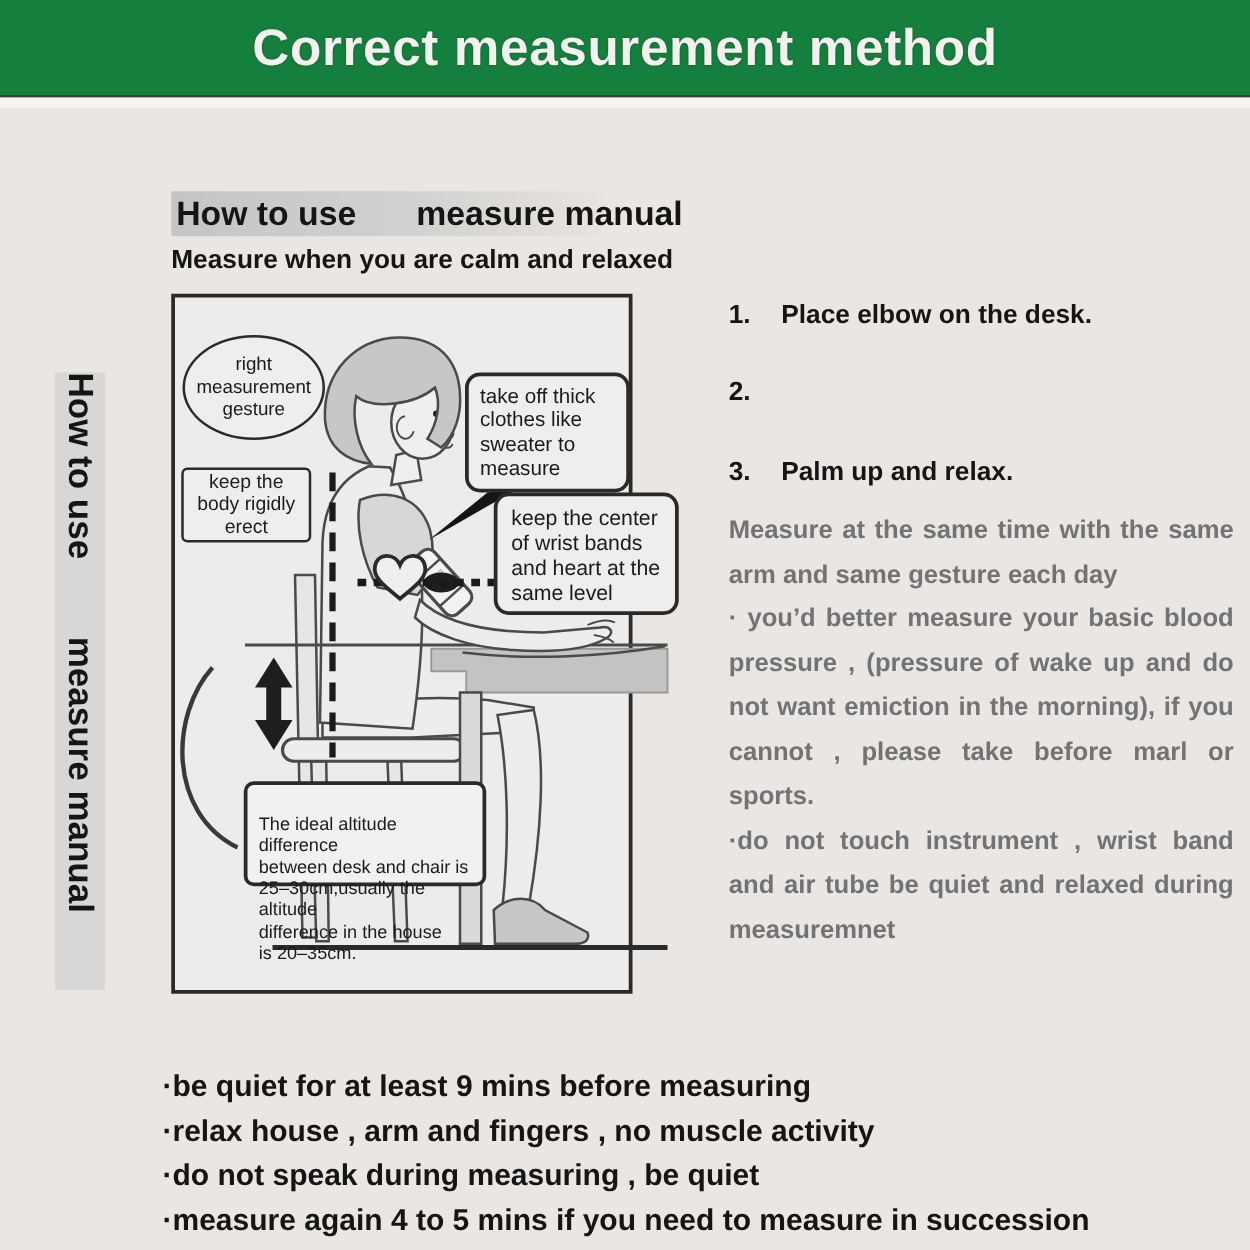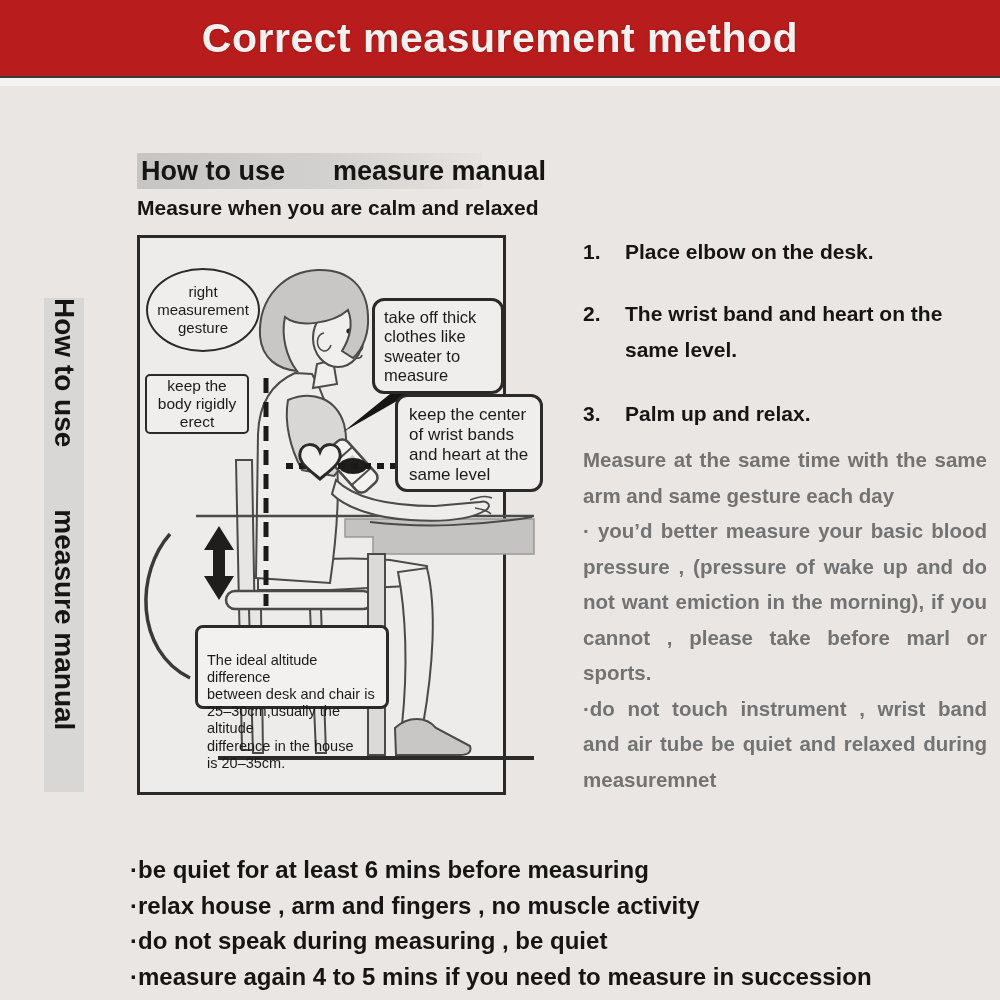--- a/index.html
+++ b/index.html
@@ -1,20 +1,20 @@
 <!DOCTYPE html>
 <html><head>
 <meta charset="utf-8">
 <style>
   html,body{margin:0;padding:0;}
   body{width:1000px;height:1000px;background:#e9e6e3;font-family:"Liberation Sans",sans-serif;color:#1c1b1a;overflow:hidden;}
   #canvas{position:relative;width:1000px;height:1000px;}
 
   
-  .header-bar{position:absolute;left:0;top:0;width:1000px;height:76px;background:#b91c1c;border-bottom:2px solid #3c3b3a;display:flex;align-items:center;justify-content:center;}
+  .header-bar{position:absolute;left:0;top:0;width:1000px;height:76px;background:#15803d;border-bottom:2px solid #3c3b3a;display:flex;align-items:center;justify-content:center;}
   .page-title{color:#f3f1ef;font-size:41px;font-weight:bold;letter-spacing:.5px;text-shadow:0 0 2px rgba(0,0,0,.35);}
   .header-strip{position:absolute;left:0;top:78px;width:1000px;height:8px;background:#f5f3f1;}
 
   
   .side-band{position:absolute;left:44px;top:298px;width:40px;height:494px;background:#d9d7d5;display:flex;justify-content:center;}
   .side-label{writing-mode:vertical-rl;text-orientation:mixed;font-size:28px;font-weight:bold;color:#161514;white-space:pre;line-height:40px;}
   .side-label .gap{display:inline-block;height:62px;}
 
   
   .heading-band{position:absolute;left:137px;top:153px;width:345px;height:36px;background:linear-gradient(to right,#c7c5c3 0%,#d3d1cf 55%,#e6e3e0 100%);}
@@ -138,34 +138,32 @@
 is 20–35cm.</div>
   </div>
 
   <div class="instructions">
     <div class="step step-1">
       <span class="step-num">1.</span>
       <span class="step-text">Place elbow on the desk.</span>
     </div>
     <div class="step step-2">
       <span class="step-num">2.</span>
-      <span class="step-text">The wrist band and heart on the
-same level.</span>
     </div>
     <div class="step step-3">
       <span class="step-num">3.</span>
       <span class="step-text">Palm up and relax.</span>
     </div>
     <div class="notes">
       <p>Measure at the same time with the same arm and same gesture each day</p>
       <p>· you’d better measure your basic blood pressure , (pressure of wake up and do not want emiction in the morning), if you cannot , please take before marl or sports.</p>
       <p>·do not touch instrument , wrist band and air tube be quiet and relaxed during measuremnet</p>
     </div>
   </div>
 
   <div class="footer-notes">
-    <div>·be quiet for at least 6 mins before measuring</div>
+    <div>·be quiet for at least 9 mins before measuring</div>
     <div>·relax house , arm and fingers , no muscle activity</div>
     <div>·do not speak during measuring , be quiet</div>
     <div>·measure again 4 to 5 mins if you need to measure in succession</div>
   </div>
 
 </div>
 
 </body></html>

